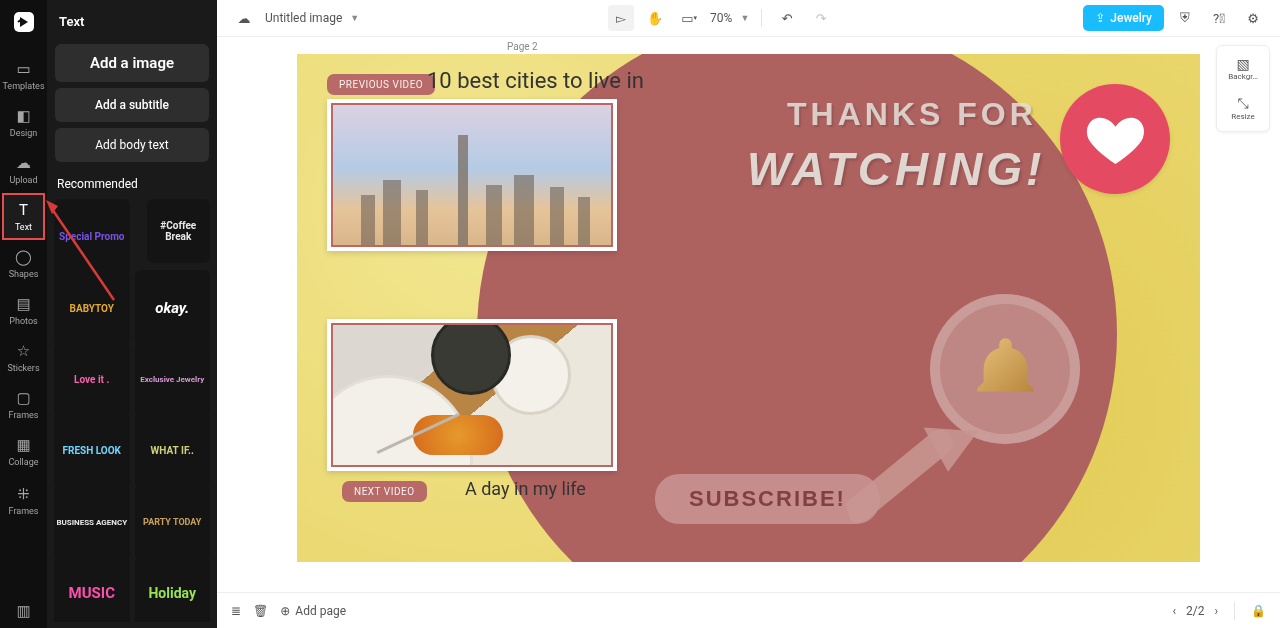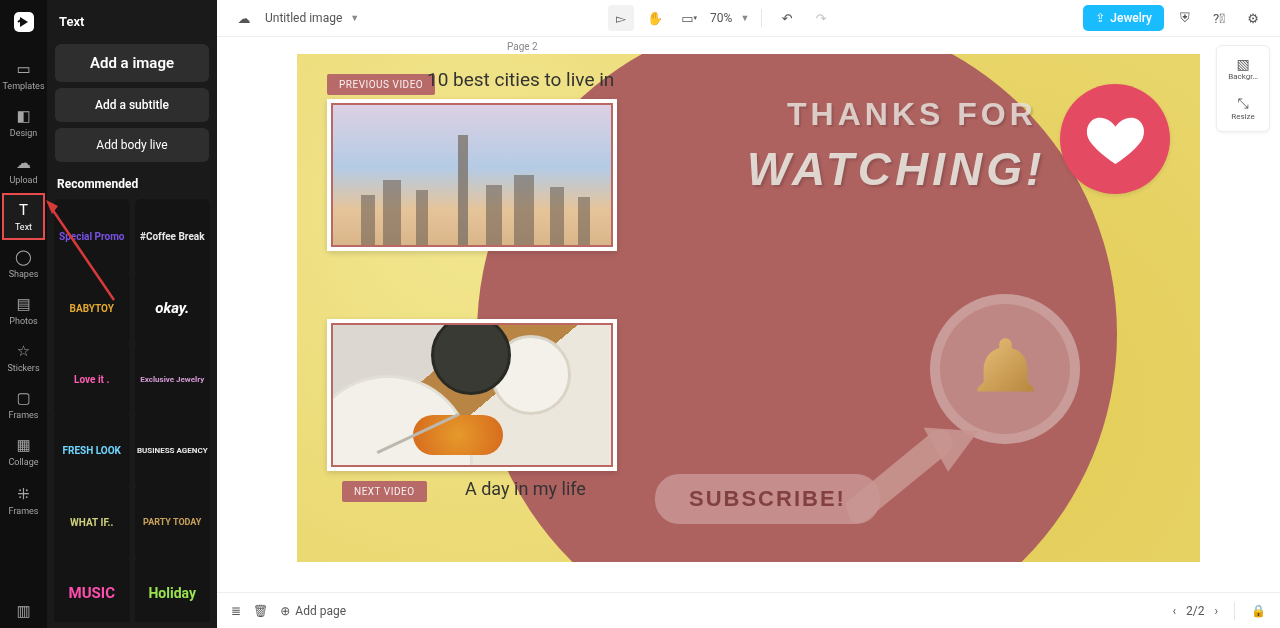--- a/index.html
+++ b/index.html
@@ -11,21 +11,21 @@
     .rail-item.active { color: #fff; }
     .rail-item .ico { font-size: 15px; }
     .rail-item.highlighted { outline: 2px solid #e84b4b; outline-offset: -2px; background: #1c1c1c; }
     .rail-spacer { flex: 1; }
     
     .left-panel { width: 170px; background: #1a1a1a; display: flex; flex-direction: column; padding: 6px; color: #fff; overflow: hidden; }
     .panel-title { font-size: 13px; font-weight: 600; color: #fff; padding: 8px 6px 12px; }
     .add-btn { background: #2e2e2e; color: #fff; border: none; border-radius: 6px; margin: 3px 2px; padding: 10px 0; font-size: 12px; cursor: pointer; text-align: center; }
     .add-btn.title { font-size: 15px; font-weight: 600; }
     .add-btn.subtitle { font-size: 12px; font-weight: 500; }
-    .rec-heading { font-size: 12px; font-weight: 700; color: #fff; padding: 12px 4px 8px; }
+    .rec-heading { font-size: 12px; font-weight: 400; color: #fff; padding: 12px 4px 8px; }
     .rec-grid { display: grid; grid-template-columns: 1fr 1fr; gap: 5px; padding: 0 1px; overflow-y: auto; }
     .rec-tile { aspect-ratio: 1/1; background: #141414; border-radius: 6px; display: flex; align-items: center; justify-content: center; font-size: 10px; font-weight: 700; cursor: pointer; overflow: hidden; text-align: center; }
     
     .main-area { flex: 1; display: flex; flex-direction: column; background: #fff; min-width: 0; }
     .topbar { height: 37px; display: flex; align-items: center; padding: 0 14px; gap: 10px; border-bottom: 1px solid #eee; }
     .tb-left { display: flex; align-items: center; gap: 8px; }
     .tb-title { font-size: 12px; color: #555; }
     .tb-dd { font-size: 9px; color: #888; }
     .tb-center { margin-left: auto; margin-right: auto; display: flex; align-items: center; gap: 8px; }
     .tb-icon-btn { width: 26px; height: 26px; display: flex; align-items: center; justify-content: center; color: #555; font-size: 13px; cursor: pointer; border-radius: 4px; }
@@ -34,23 +34,23 @@
     .tb-right { display: flex; align-items: center; gap: 8px; }
     .export-btn { background: #19bcfe; color: #fff; border: none; border-radius: 5px; padding: 6px 12px; font-size: 12px; font-weight: 500; display: flex; align-items: center; gap: 5px; cursor: pointer; }
     
     .canvas-viewport { flex: 1; background: #fff; position: relative; overflow: auto; display: flex; flex-direction: column; align-items: center; }
     .page-label { font-size: 10px; color: #888; align-self: flex-start; padding: 4px 0 0 290px; }
     .page-controls { position: absolute; top: 6px; right: 20px; display: flex; gap: 8px; color: #888; font-size: 12px;}
     
     .canvas { width: 903px; height: 508px; background: #e9d66b; background-image: radial-gradient(circle at 20% 30%, rgba(255,255,200,.4), transparent 60%), radial-gradient(circle at 75% 70%, rgba(210,180,40,.3), transparent 55%); position: relative; margin-top: 2px; overflow: hidden; }
     .big-circle { position: absolute; left: 180px; top: -40px; width: 640px; height: 640px; border-radius: 50%; background: #ae6260; }
     
-    .prev-chip, .next-chip { position: absolute; background: #b76a68; color: rgba(255,255,255,.9); font-size: 10px; letter-spacing: .5px; padding: 5px 12px; border-radius: 2px; }
+    .prev-chip, .next-chip { position: absolute; background: #b76a68; color: rgba(255,255,255,.9); font-size: 10px; letter-spacing: .5px; padding: 5px 12px; border-radius: 7px; }
     .prev-chip { left: 30px; top: 20px; }
-    .prev-caption { position: absolute; left: 130px; top: 14px; font-size: 19px; color: #333; }
+    .prev-caption { position: absolute; left: 130px; top: 14px; font-size: 22px; color: #333; }
     
     .frame { position: absolute; background: #fff; padding: 4px; box-shadow: 0 2px 6px rgba(0,0,0,.15); }
     .frame-inner { border: 2px solid #bb6763; }
     .frame1 { left: 30px; top: 45px; width: 290px; }
     .cityscape { height: 140px; background: linear-gradient(to top,#d9b58a 0%,#e6c499 25%,#b4cbe5 55%,#dcd1e3 100%); position: relative; overflow: hidden; }
     .bld { position:absolute; bottom:0; background: rgba(100,90,80,.55); }
     
     .frame2 { left: 30px; top: 265px; width: 290px; }
     .foodscape { height: 140px; background: linear-gradient(140deg, #dcd7d0 0 35%, #b88544 35% 55%, #ece7dd 55% 100%); position: relative; overflow: hidden; }
     .plate { position:absolute; width:170px; height:170px; border-radius:50%; background:#f3f0ea; left:-30px; bottom:-80px; border:3px solid #e2dfd6; }
@@ -140,32 +140,32 @@
   <div class="rail-spacer"></div>
   <div class="rail-item">
       <span class="ico">▥</span>
     </div>
 </div>
 
 <div class="left-panel">
   <div class="panel-title">Text</div>
   <button class="add-btn title">Add a image</button>
   <button class="add-btn subtitle">Add a subtitle</button>
-  <button class="add-btn">Add body live</button>
+  <button class="add-btn">Add body text</button>
   <div class="rec-heading">Recommended</div>
   <div class="rec-grid" id="rec-grid">
       <div class="rec-tile" style="color: rgb(122, 82, 230);">Special Promo</div>
-      <div class="rec-tile" style="color: rgb(232, 232, 232);">#Coffee Break</div>
+      <div class="rec-tile" style="color: rgb(232, 232, 232); margin-left: 12px;">#Coffee Break</div>
       <div class="rec-tile" style="color: rgb(227, 169, 46); text-align: right;">BABYTOY</div>
       <div class="rec-tile" style="color: rgb(255, 255, 255); font-style: italic; font-size: 15px;">okay.</div>
       <div class="rec-tile" style="color: rgb(255, 95, 178); ">Love it .</div>
       <div class="rec-tile" style="color: rgb(212, 154, 214); font-size: 8px;">Exclusive Jewelry</div>
       <div class="rec-tile" style="color: rgb(111, 214, 255);">FRESH LOOK</div>
+      <div class="rec-tile" style="color: rgb(207, 210, 122);">WHAT IF..</div>
       <div class="rec-tile" style="color: rgb(232, 232, 232); font-size: 8px;">BUSINESS AGENCY</div>
-      <div class="rec-tile" style="color: rgb(207, 210, 122);">WHAT IF..</div>
       <div class="rec-tile" style="color: rgb(201, 161, 90); font-size: 9px;">PARTY TODAY</div>
       <div class="rec-tile" style="color: rgb(255, 79, 174); font-size: 15px;">MUSIC</div>
       <div class="rec-tile" style="color: rgb(155, 226, 79); font-size: 14px;">Holiday</div>
     </div>
 </div>
 
 <div class="panel-drag">
     <span style="color:#555;font-size:8px;">⟨</span>
   </div>
 

